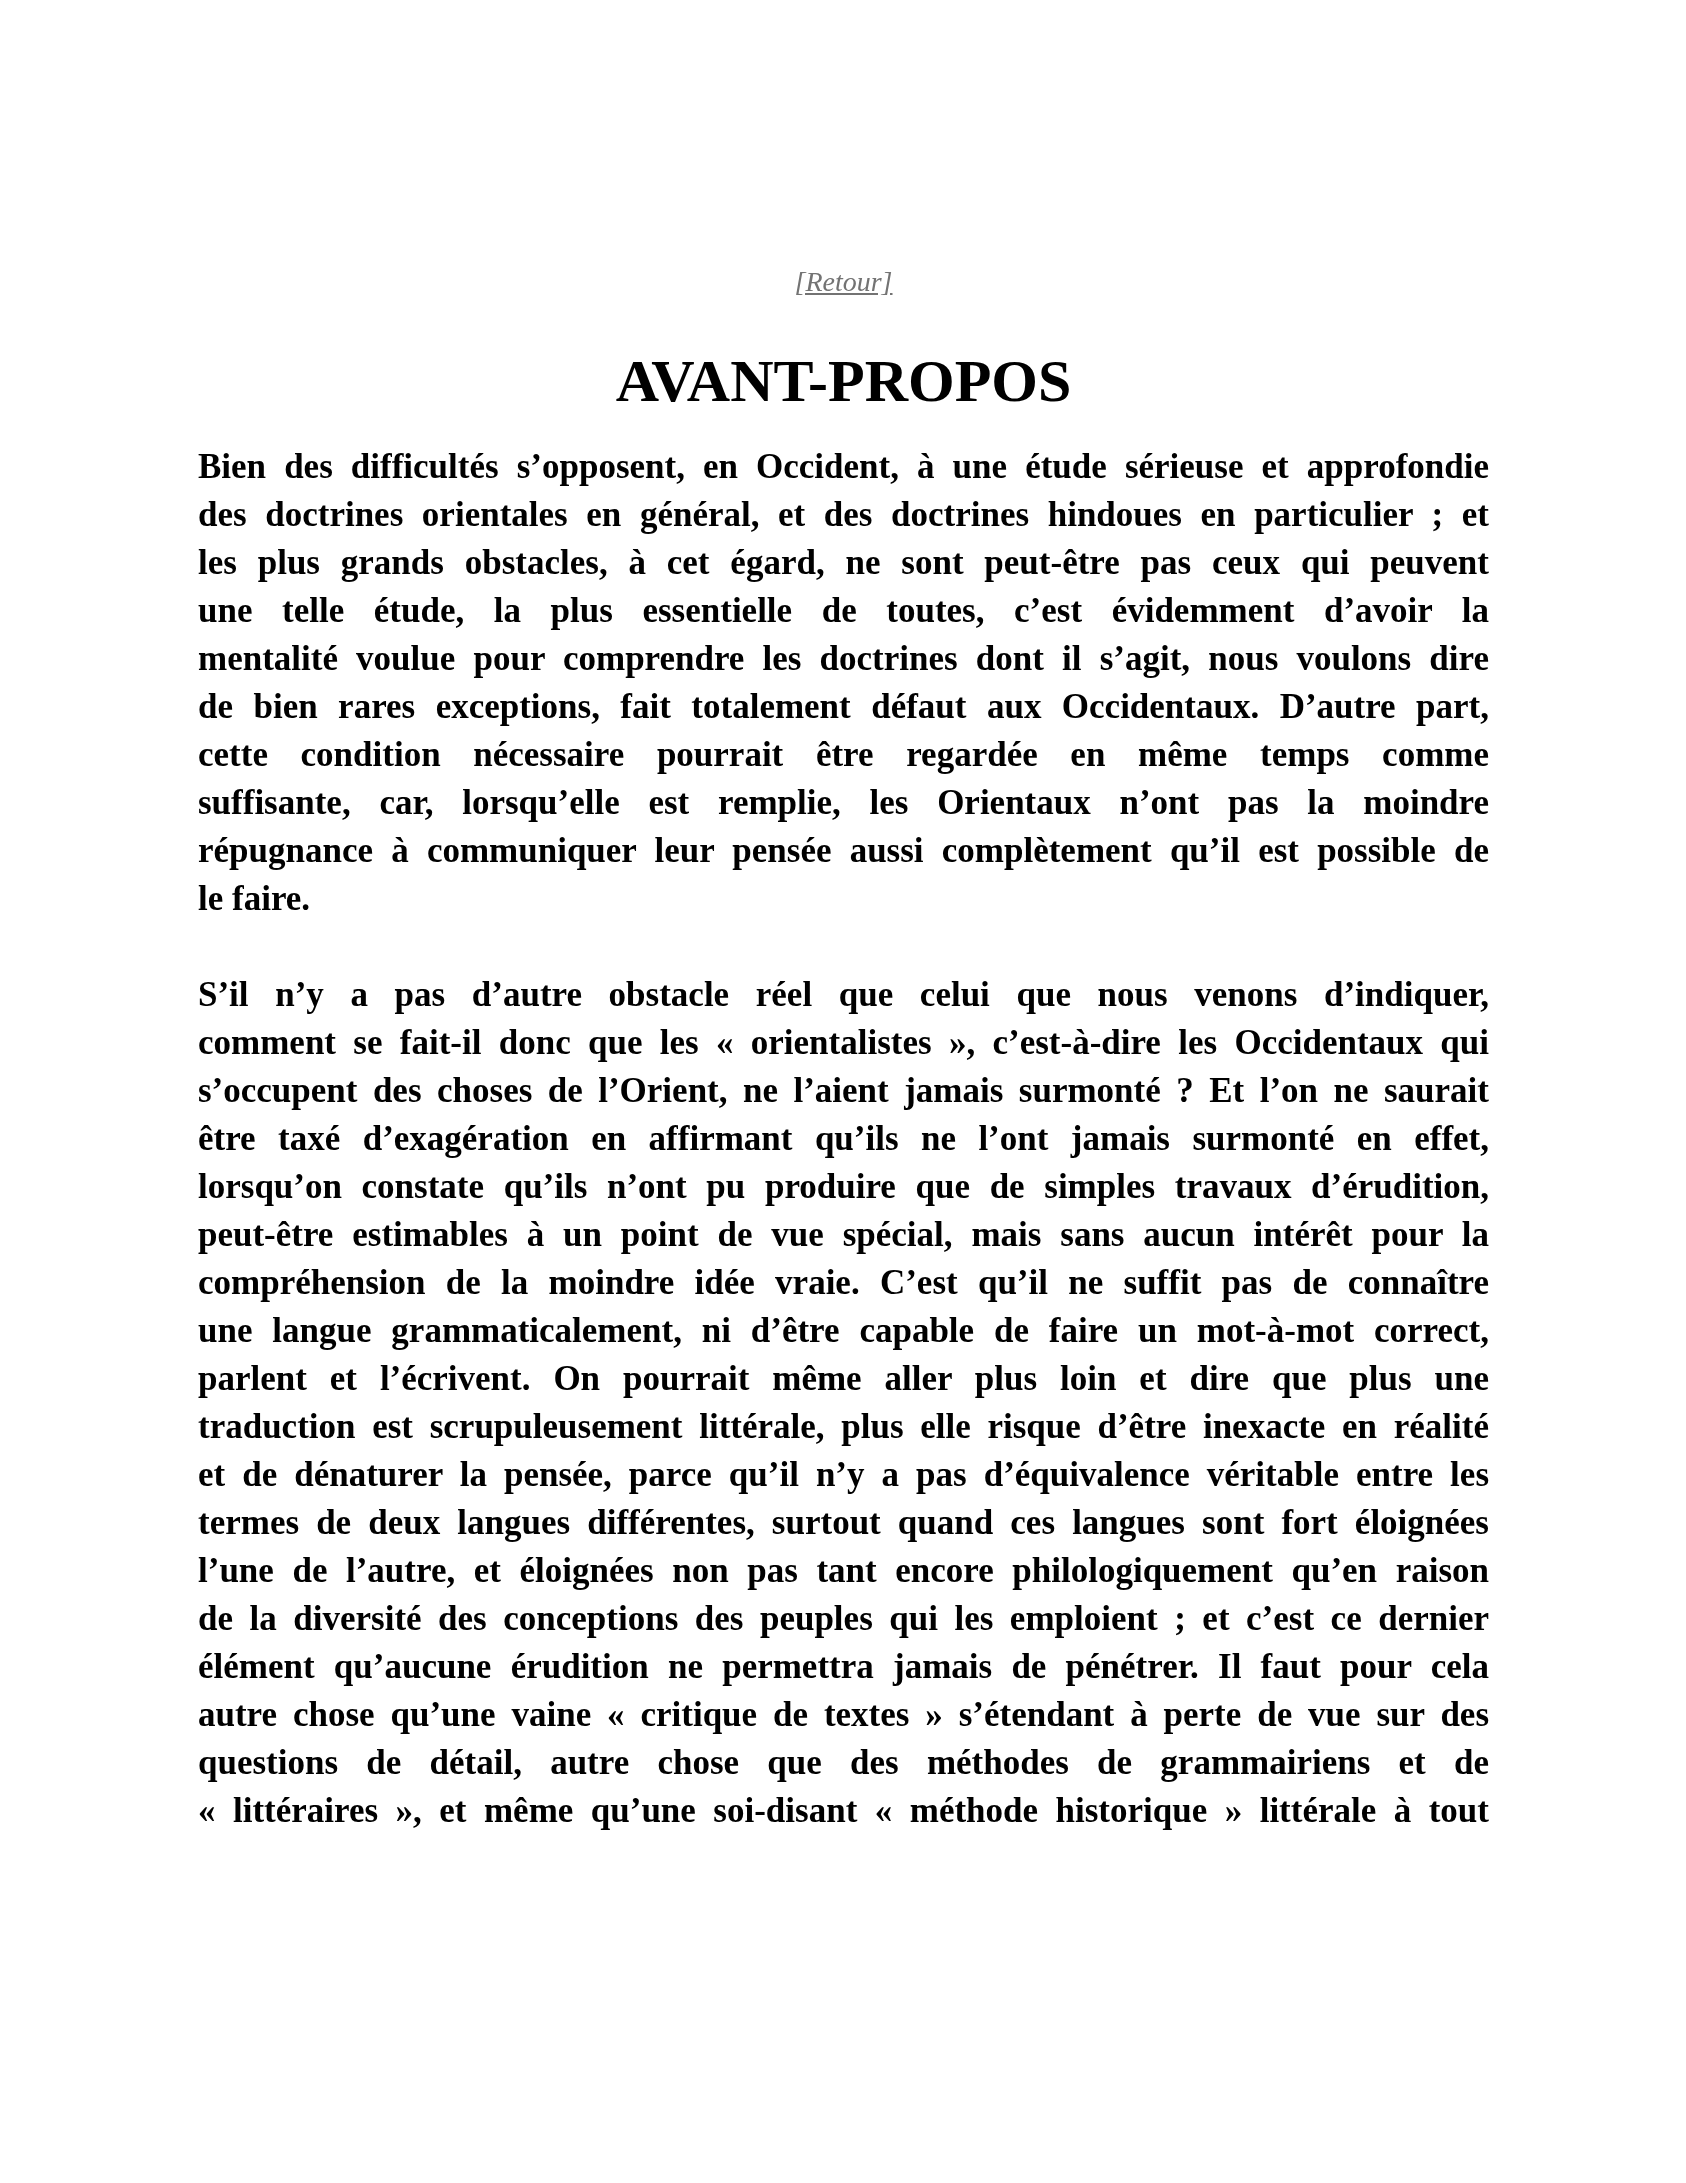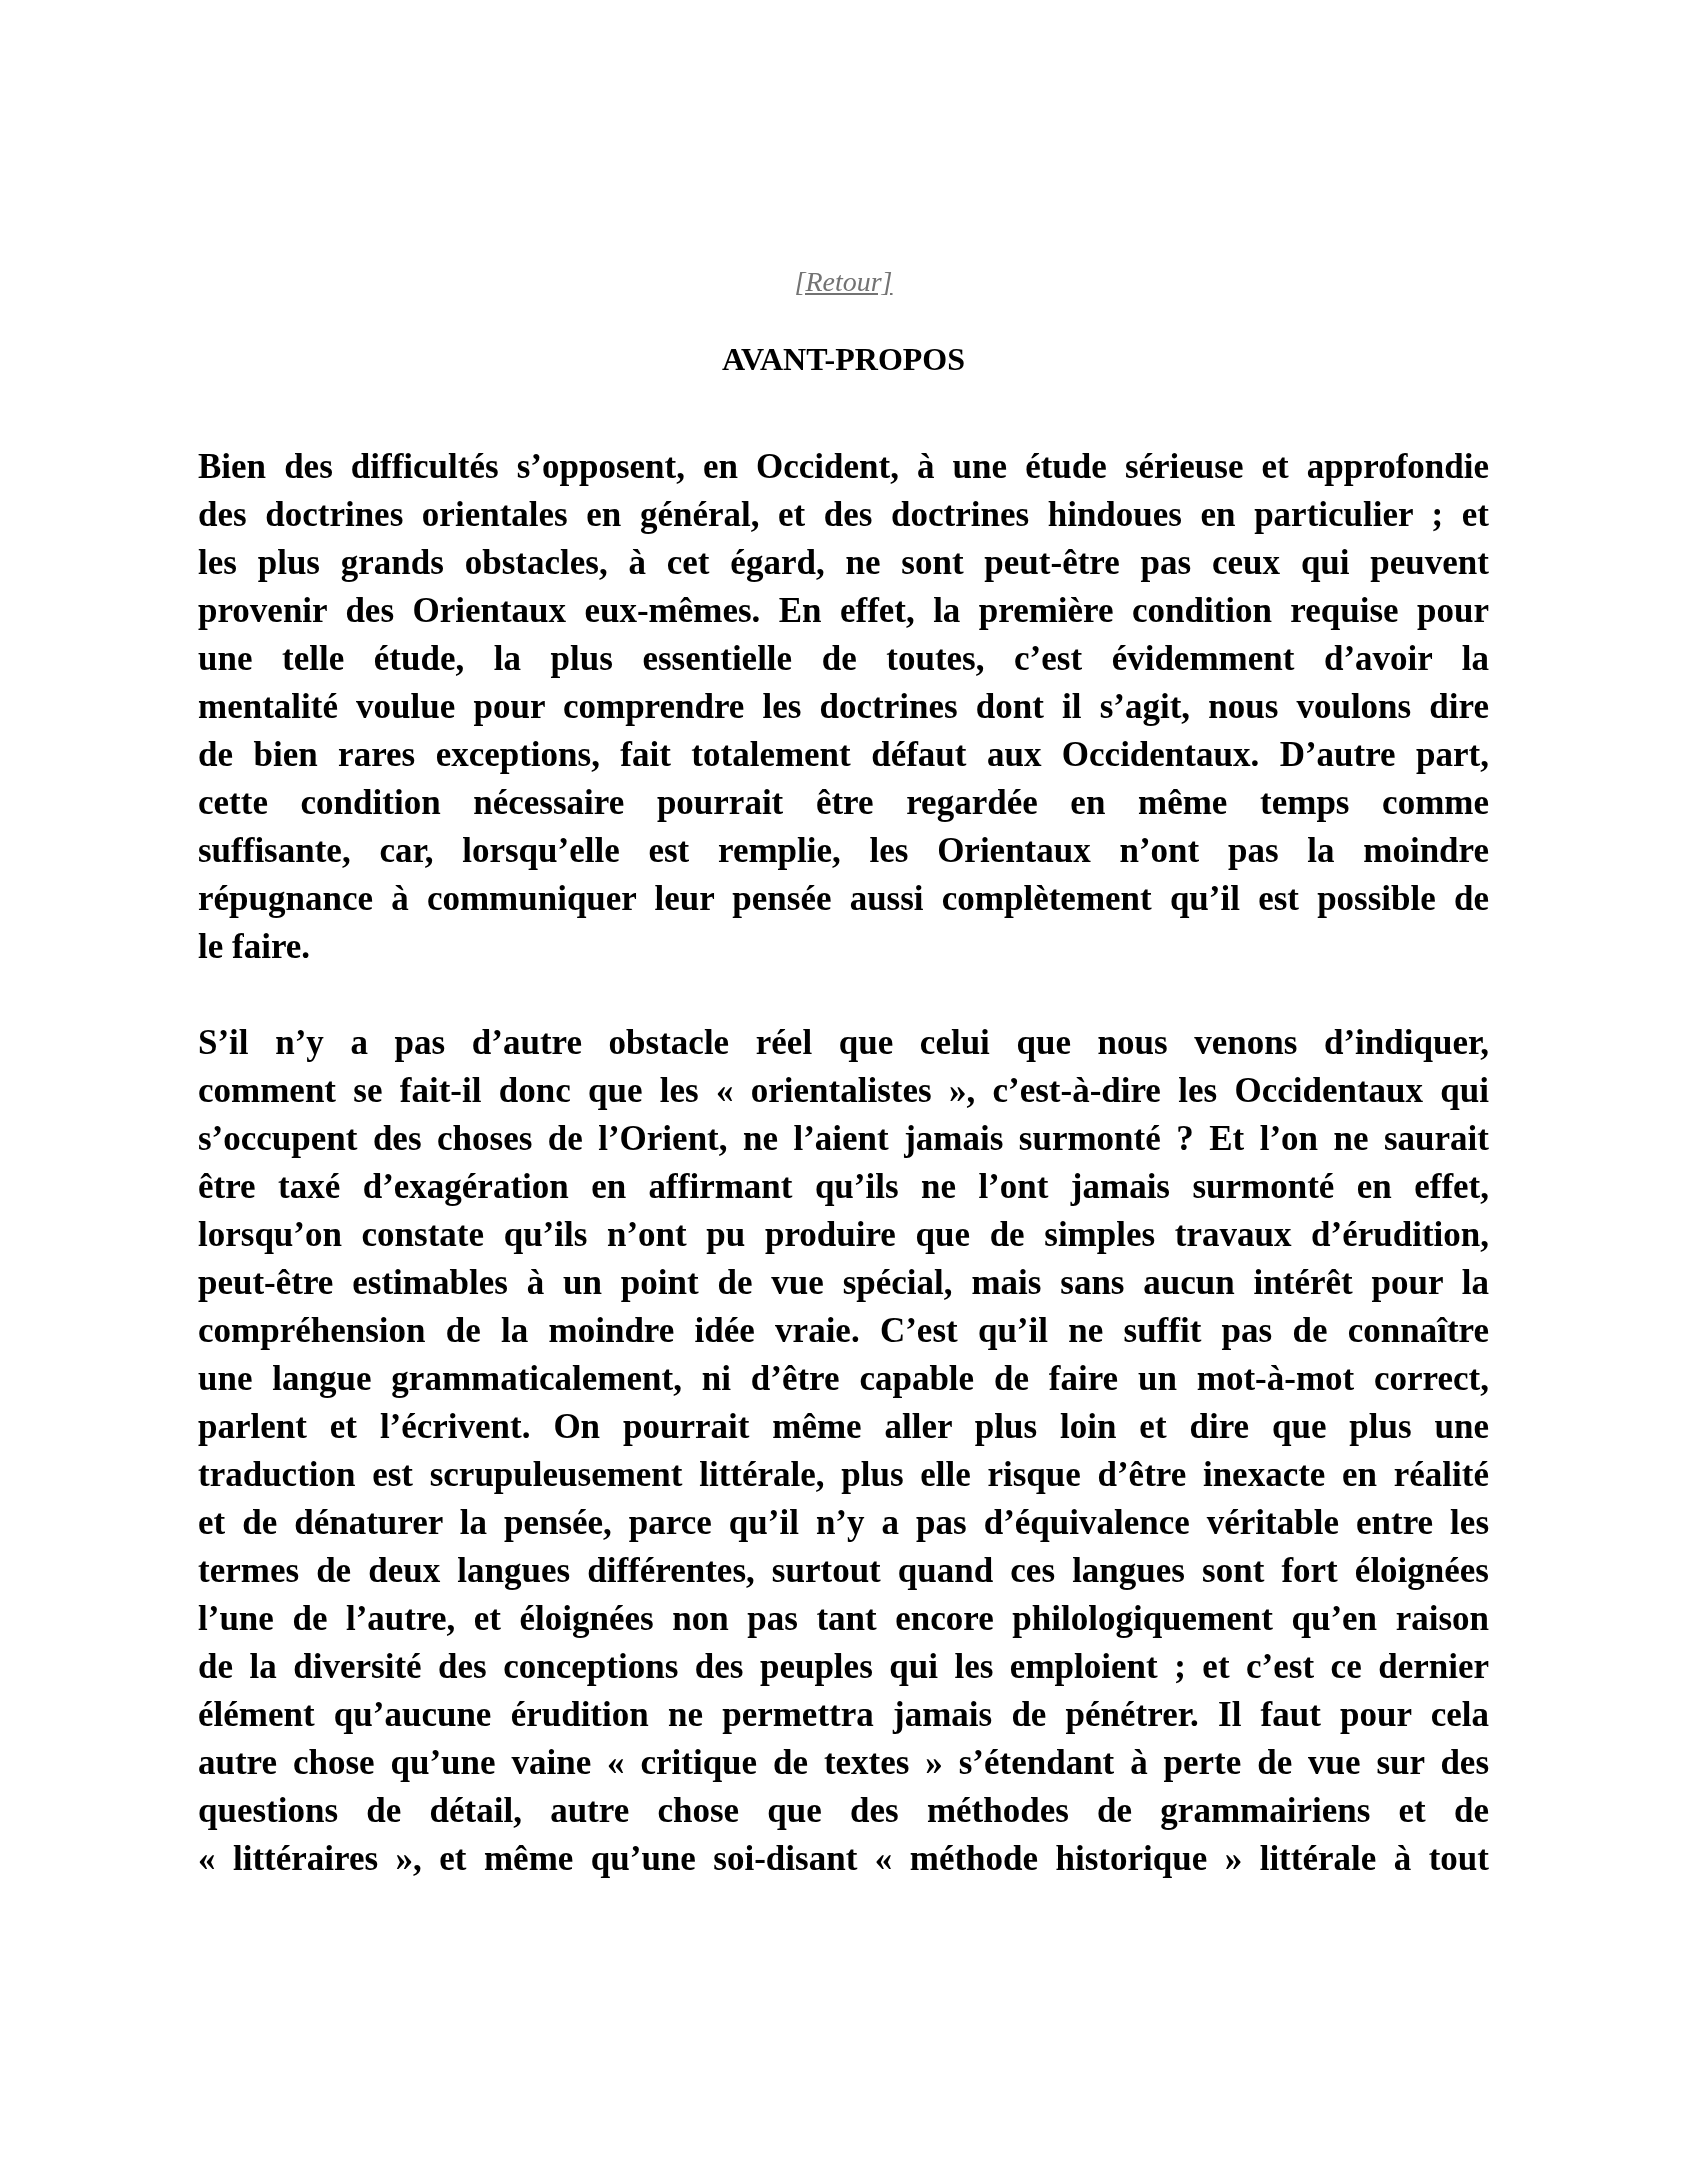--- a/index.html
+++ b/index.html
@@ -31,26 +31,26 @@
       line-height: 33px;
     }
     .back-link {
       color: #1a1ad6;
       font-style: italic;
       text-decoration: underline;
       cursor: pointer;
     }
     .heading {
       position: absolute;
-      top: 329px;
+      top: 351px;
       left: 0;
       width: 100%;
       margin: 0;
       text-align: center;
-      font-size: 32px;
+      font-size: 60px;
       line-height: 60px;
       font-weight: bold;
       letter-spacing: 0px;
     }
     .body-text {
       position: absolute;
       top: 443px;
       left: 0;
       width: 100%;
     }
@@ -95,21 +95,20 @@
     <a class="back-link" style="color: #737373;">[Retour]</a>
   </div>
 
   <h1 class="heading">AVANT-PROPOS</h1>
 
   <div class="body-text">
     <p class="para">
         <span class="line"><span class="line-inner">Bien des difficultés s’opposent, en Occident, à une étude sérieuse et approfondie</span></span>
         <span class="line"><span class="line-inner">des doctrines orientales en général, et des doctrines hindoues en particulier ; et</span></span>
         <span class="line"><span class="line-inner">les plus grands obstacles, à cet égard, ne sont peut-être pas ceux qui peuvent</span></span>
-        <span class="line"><span class="line-inner">provenir des Orientaux eux-mêmes. En effet, la première condition requise pour</span></span>
         <span class="line"><span class="line-inner">une telle étude, la plus essentielle de toutes, c’est évidemment d’avoir la</span></span>
         <span class="line"><span class="line-inner">mentalité voulue pour comprendre les doctrines dont il s’agit, nous voulons dire</span></span>
         <span class="line"><span class="line-inner">de bien rares exceptions, fait totalement défaut aux Occidentaux. D’autre part,</span></span>
         <span class="line"><span class="line-inner">cette condition nécessaire pourrait être regardée en même temps comme</span></span>
         <span class="line"><span class="line-inner">suffisante, car, lorsqu’elle est remplie, les Orientaux n’ont pas la moindre</span></span>
         <span class="line"><span class="line-inner">répugnance à communiquer leur pensée aussi complètement qu’il est possible de</span></span>
         <span class="line last"><span class="line-inner">le faire.</span></span>
       </p>
     <p class="para">
         <span class="line"><span class="line-inner">S’il n’y a pas d’autre obstacle réel que celui que nous venons d’indiquer,</span></span>

